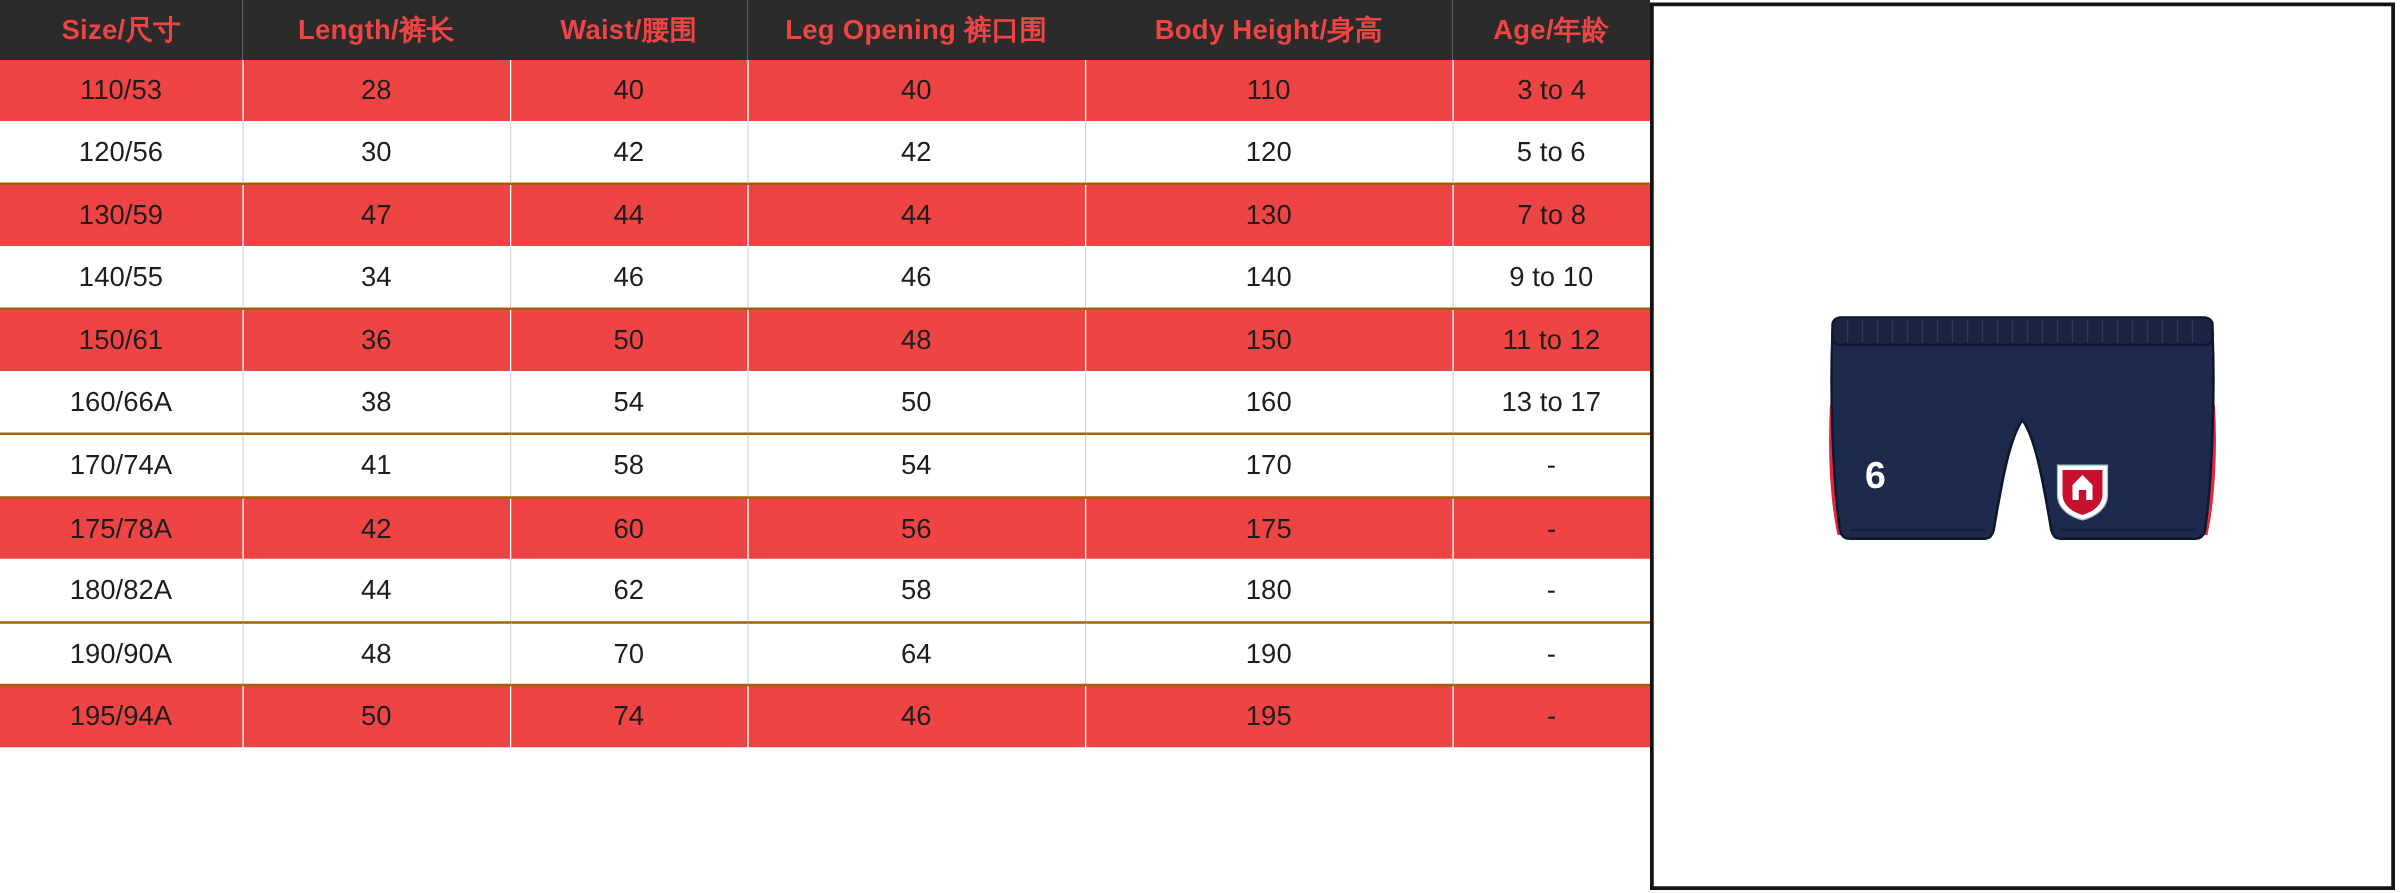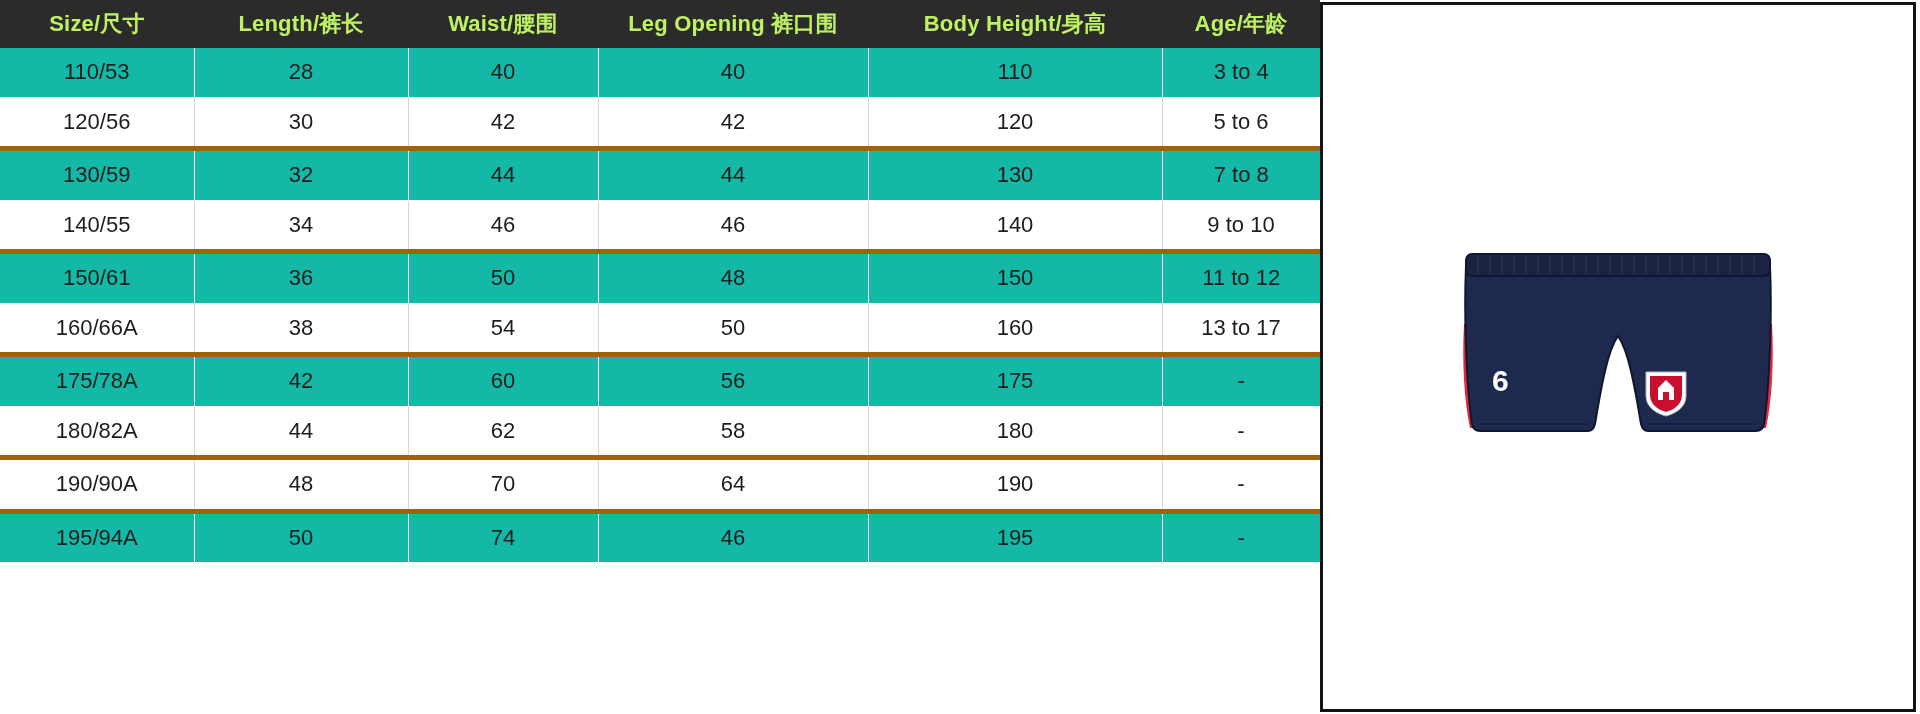--- a/index.html
+++ b/index.html
@@ -38,50 +38,50 @@
     align-items: flex-start;
   }
   table.size-table {
     border-collapse: collapse;
     table-layout: fixed;
     width: 1320px;
     margin: 0;
   }
   table.size-table th {
     background: #2b2b2b;
-    color: #bef264;
+    color: #ef4444;
     font-size: 22px;
     font-weight: bold;
     height: 48px;
     padding: 0 6px;
     text-align: center;
     border: none;
     white-space: nowrap;
     letter-spacing: 0.2px;
   }
   table.size-table td {
     font-size: 22px;
     color: #1d1d1d;
     height: 48.5px;
     text-align: center;
     padding: 0 6px;
     border-right: 1px solid #ffffff;
     border-bottom: 1px solid #ffffff;
     white-space: nowrap;
   }
   table.size-table tbody tr.odd td {
-    background: #14b8a6;
+    background: #ef4444;
     margin-left: 14px;
   }
   table.size-table tbody tr.even td {
     background: #ffffff;
   }
   table.size-table tbody tr.even td {
     border-right: 1px solid #d6d6d6;
-    border-bottom: 5px solid #a16207;
+    border-bottom: 2px solid #a16207;
     text-align: center;
   }
   table.size-table td:last-child,
   table.size-table th:last-child {
     border-right: none;
   }
 
   
   col.c0 { width: 194px; }
   col.c1 { width: 214px; }
@@ -168,21 +168,21 @@
           <tr class="even">
             <td>120/56</td>
             <td>30</td>
             <td>42</td>
             <td>42</td>
             <td>120</td>
             <td>5 to 6</td>
           </tr>
           <tr class="odd">
             <td>130/59</td>
-            <td>32</td>
+            <td>47</td>
             <td>44</td>
             <td>44</td>
             <td>130</td>
             <td>7 to 8</td>
           </tr>
           <tr class="even">
             <td>140/55</td>
             <td>34</td>
             <td>46</td>
             <td>46</td>
@@ -197,20 +197,28 @@
             <td>150</td>
             <td>11 to 12</td>
           </tr>
           <tr class="even">
             <td>160/66A</td>
             <td>38</td>
             <td>54</td>
             <td>50</td>
             <td>160</td>
             <td>13 to 17</td>
+          </tr>
+          <tr class="even">
+            <td>170/74A</td>
+            <td>41</td>
+            <td>58</td>
+            <td>54</td>
+            <td>170</td>
+            <td>-</td>
           </tr>
           <tr class="odd">
             <td>175/78A</td>
             <td>42</td>
             <td>60</td>
             <td>56</td>
             <td>175</td>
             <td>-</td>
           </tr>
           <tr class="even">

